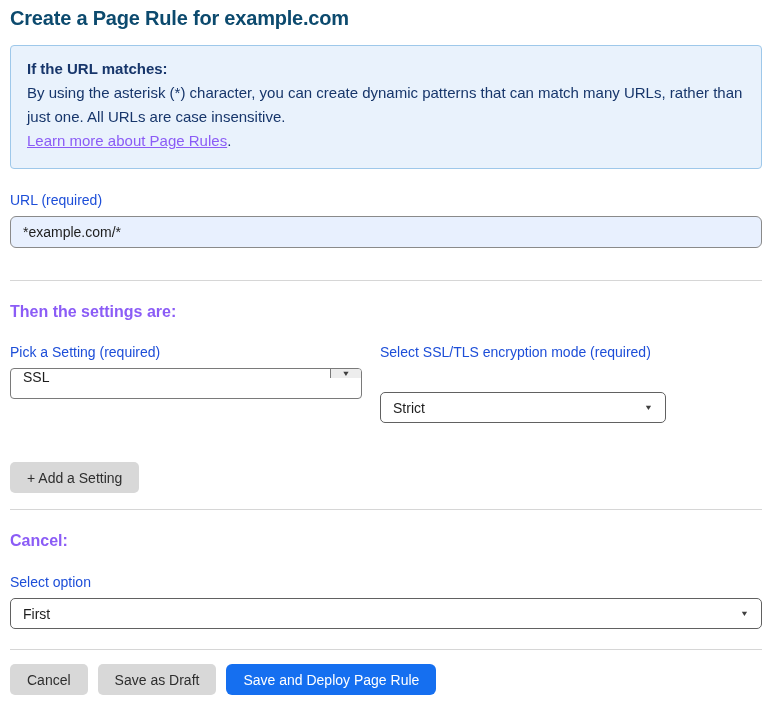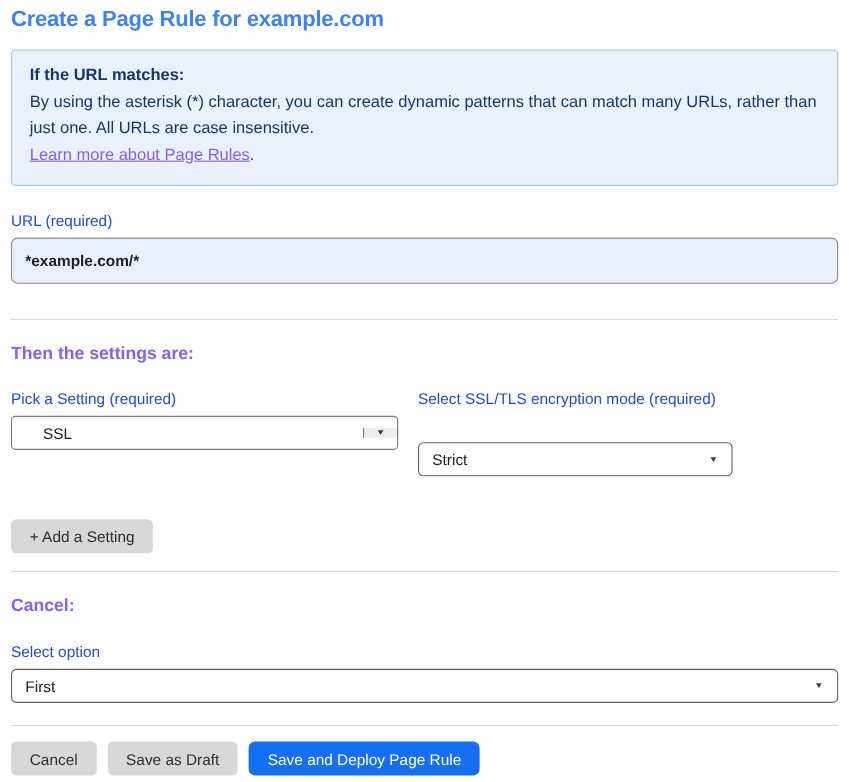--- a/index.html
+++ b/index.html
@@ -10,21 +10,21 @@
     overflow: hidden;
     background: #ffffff;
     font-family: "Liberation Sans", sans-serif;
     color: #333333;
   }
   .page { padding: 7px 10px 0 10px; }
 
   .page-title {
     font-size: 20px;
     font-weight: 700;
-    color: #3b82f6;
+    color: #0c4a6e;
     margin: 0 0 15px 0;
     letter-spacing: -0.2px;
   }
 
   .info-box {
     background: #e9f2fc;
     border: 1px solid #9ec8ea;
     border-radius: 4px;
     padding: 11px 16px 15px 16px;
     color: #17366b;
@@ -43,30 +43,29 @@
   .field-label {
     display: block;
     font-size: 14px;
     color: #1d4ed8;
     margin: 0 0 8px 0;
   }
 
   .url-input {
     display: block;
     width: 100%;
-    height: 42px;
+    height: 32px;
     background: #e8f0fe;
     border: 1px solid #8a8a8a;
     border-radius: 6px;
     padding: 0 12px;
     font-size: 14px;
     color: #1d1d1d;
     font-family: "Liberation Sans", sans-serif;
     outline: none;
-    font-weight: bold;
   }
 
   .divider {
     border: none;
     border-top: 1px solid #d6d6d6;
     margin: 32px 0 0 0;
     height: 0;
   }
   .divider.tight { margin-top: 16px; }
   .divider.mid { margin-top: 20px; }
@@ -81,28 +80,27 @@
   .pickers-row {
     display: flex;
     gap: 18px;
     margin-top: 23px;
   }
   .col-setting { width: 352px; }
   .col-mode { width: 286px; }
 
   .select-split {
     display: flex;
-    align-items: center;
+    align-items: flex-start;
     height: 31px;
     border: 1px solid #7a7a7a;
     border-radius: 4px;
     background: #ffffff;
     overflow: hidden;
     cursor: pointer;
-    padding-left: 16px;
   }
   .select-split .select-value {
     flex: 1;
     display: flex;
     align-items: center;
     padding: 0 12px;
     font-size: 14px;
     color: #1d1d1d;
   }
   .select-arrow-box {

